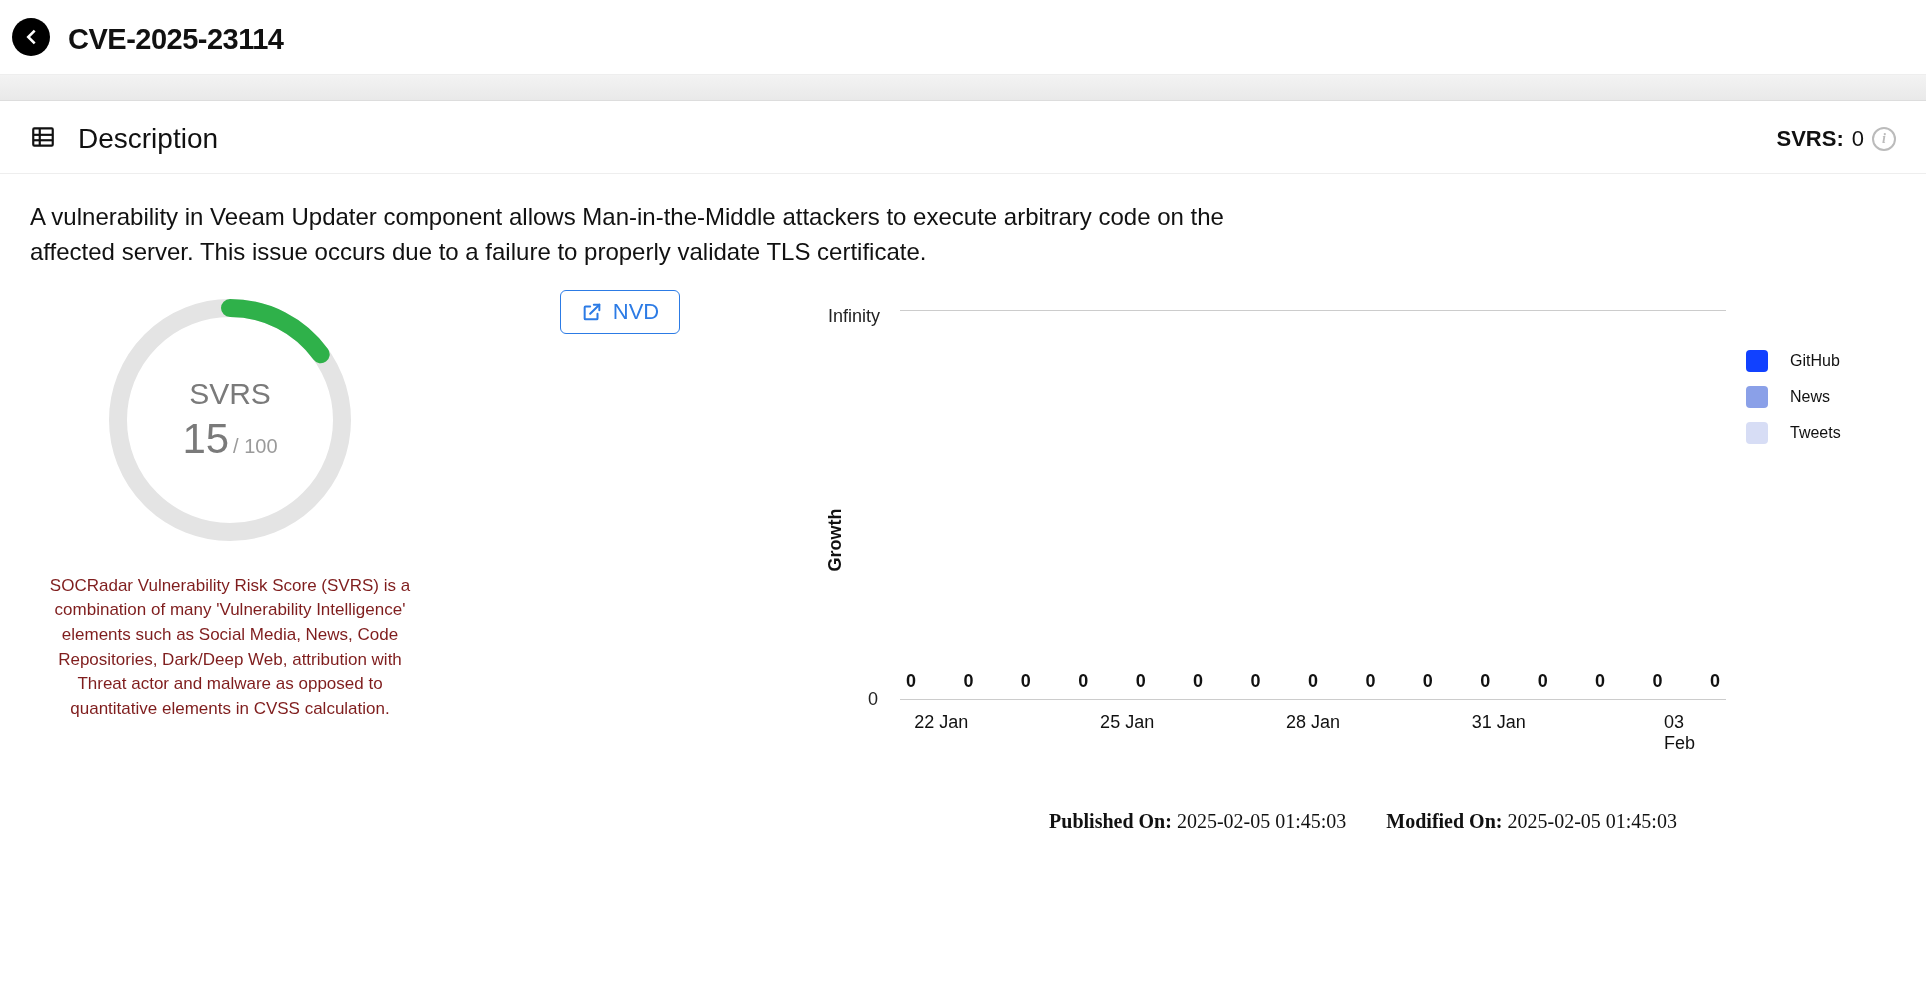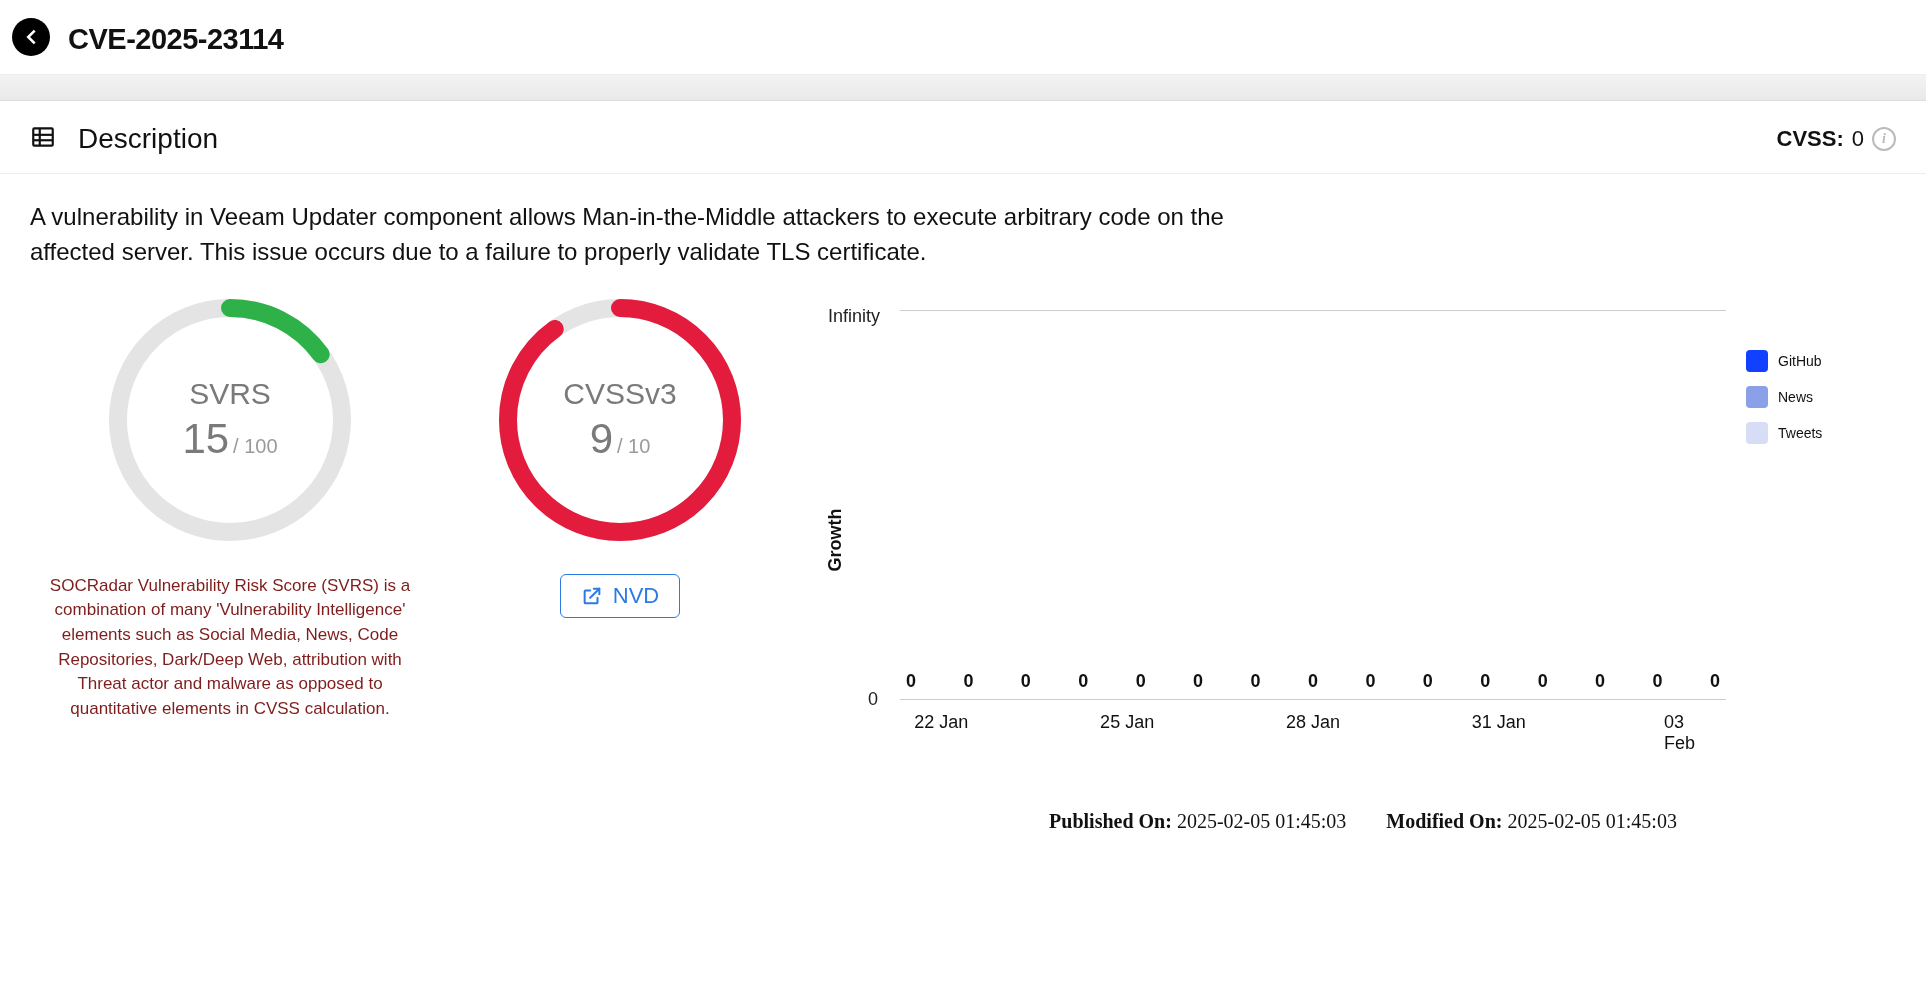--- a/index.html
+++ b/index.html
@@ -32,21 +32,21 @@
   .chart-col { flex: 1; display:flex; gap: 20px; padding-top: 10px; }
   .chart-area { flex:1; position: relative; }
   .y-top { position:absolute; left: 18px; top: 6px; font-size: 18px; color:#222; }
   .y-bot { position:absolute; left: 58px; bottom: 70px; font-size: 18px; color:#222; }
   .y-title { position:absolute; left: -6px; top: 50%; transform: translateY(-50%) rotate(-90deg); transform-origin: center; font-size: 18px; font-weight: 700; color:#111; }
   .plot { position:absolute; left: 90px; right: 0; top: 10px; bottom: 80px; border-top: 1px solid #ccc; border-bottom: 1px solid #ccc; }
   .zero-row { position:absolute; left: 90px; right: 0; bottom: 88px; display:flex; justify-content: space-between; font-size: 18px; font-weight: 600; color:#111; padding: 0 6px;}
   .xticks { position:absolute; left: 90px; right: 0; bottom: 38px; height: 30px; }
   .xtick { position:absolute; font-size: 18px; color:#111; transform: translateX(-50%); }
   .legend { width: 150px; padding-top: 50px; }
-  .legend-item { display:flex; align-items:center; gap:10px; font-size: 14px; margin-bottom: 14px; color:#111;}
+  .legend-item { display:flex; align-items:center; gap:22px; font-size: 16px; margin-bottom: 14px; color:#111;}
   .legend-swatch { width: 22px; height: 22px; border-radius: 4px; }
   .meta-row { display:flex; justify-content:center; gap: 40px; font-size: 20px; padding: 10px 0 20px 0; margin-left: 800px; font-family: Liberation Serif, serif;}
   .meta-row b { font-weight: 700; }
 </style>
 </head>
 <body>
 
 <div class="header-bar">
   <div class="back-btn">
     <svg width="22" height="22" viewBox="0 0 24 24">
@@ -64,21 +64,21 @@
       <svg width="26" height="26" viewBox="0 0 24 24" fill="none" stroke-width="2">
           <rect x="3" y="4" width="18" height="16" rx="1"></rect>
           <line x1="3" y1="10" x2="21" y2="10"></line>
           <line x1="3" y1="15" x2="21" y2="15"></line>
           <line x1="9" y1="4" x2="9" y2="20"></line>
         </svg>
     </span>
     <span class="section-title">Description</span>
   </div>
   <div class="epss-wrap">
-    <span class="epss-label">CVSS:</span>
+    <span class="epss-label">SVRS:</span>
     <span>0</span>
     <span class="info-icon">i</span>
   </div>
 </div>
 
 <div class="desc-text">A vulnerability in Veeam Updater component allows Man-in-the-Middle attackers to execute arbitrary code on the affected server. This issue occurs due to a failure to properly validate TLS certificate.</div>
 
 <div class="panels">
 
   <div class="gauge-col">
@@ -92,33 +92,20 @@
         <div class="gauge-val">
           <span class="gauge-val-num">15</span>
           <span class="gauge-val-max">/ 100</span>
         </div>
       </div>
     </div>
     <div class="svrs-explain">SOCRadar Vulnerability Risk Score (SVRS) is a combination of many 'Vulnerability Intelligence' elements such as Social Media, News, Code Repositories, Dark/Deep Web, attribution with Threat actor and malware as opposed to quantitative elements in CVSS calculation.</div>
   </div>
 
   <div class="gauge-col" style="width:360px;">
-    <div class="gauge-wrap">
-      <svg width="260" height="260" viewBox="0 0 260 260">
-        <circle cx="130" cy="130" r="112" fill="none" stroke="#e4e4e4" stroke-width="18"></circle>
-        <circle id="cvss-arc" cx="130" cy="130" r="112" fill="none" stroke-width="18" stroke-linecap="round" stroke="#e31b3d" stroke-dasharray="633.3450789637023 703.7167544041137"></circle>
-      </svg>
-      <div class="gauge-center">
-        <div class="gauge-label">CVSSv3</div>
-        <div class="gauge-val">
-          <span class="gauge-val-num">9</span>
-          <span class="gauge-val-max">/ 10</span>
-        </div>
-      </div>
-    </div>
     <button class="nvd-btn">
       <svg width="22" height="22" viewBox="0 0 24 24" fill="none" stroke-width="2.2" stroke-linecap="round" stroke-linejoin="round">
           <path d="M14 4h6v6"></path>
           <path d="M20 4L10 14"></path>
           <path d="M18 14v5a1 1 0 0 1-1 1H5a1 1 0 0 1-1-1V7a1 1 0 0 1 1-1h5"></path>
         </svg>
       <span>NVD</span>
     </button>
   </div>
 

